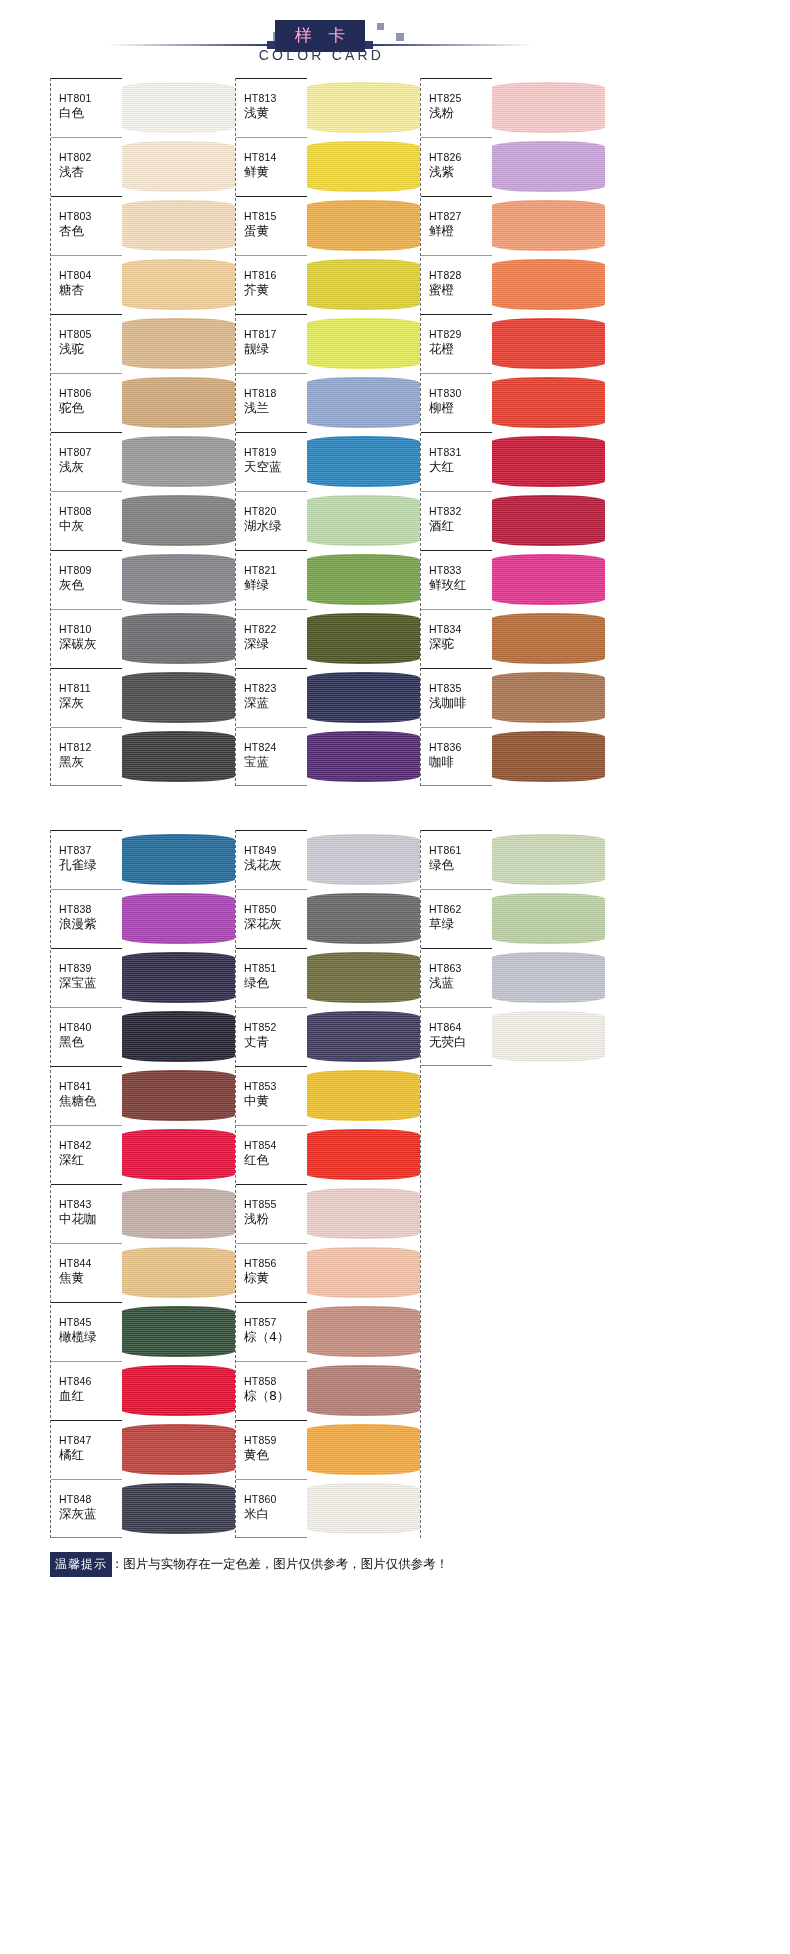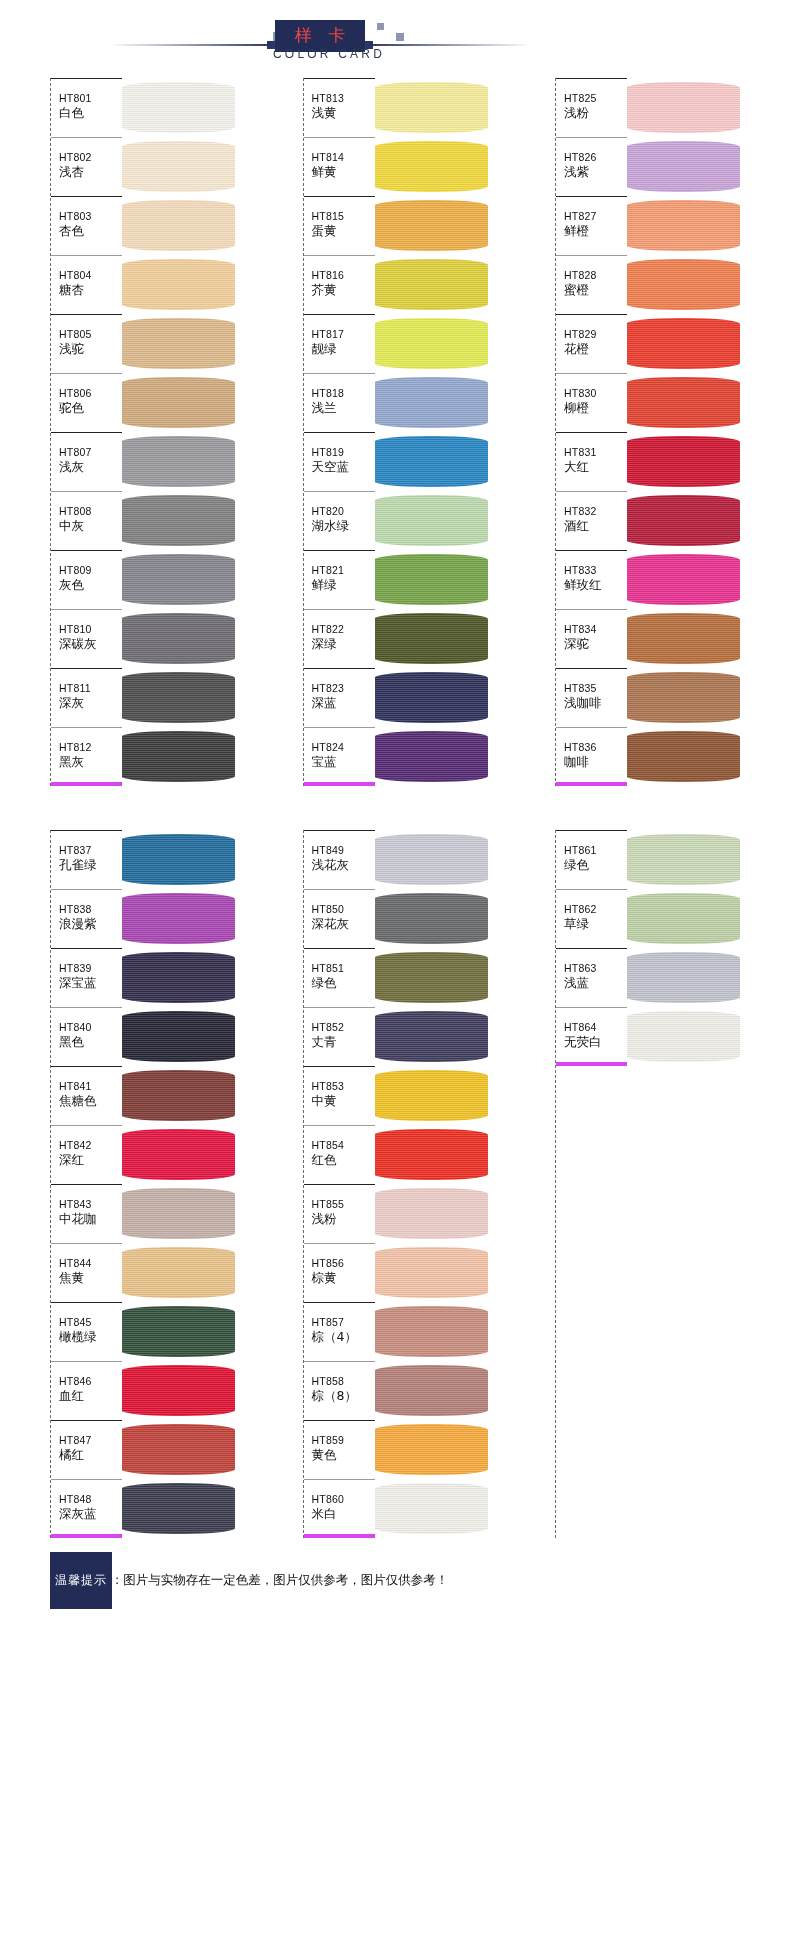--- a/index.html
+++ b/index.html
@@ -30,46 +30,45 @@
     background: #8f96b4;
   }
   .hdr-sq.dark { background: #2b3566; }
   .hdr-box {
     position: absolute;
     left: 275px;
     top: 20px;
     width: 90px;
     height: 32px;
     background: #232c57;
-    color: #ef4444;
+    color: #f9a8d4;
     font-size: 17px;
     letter-spacing: 6px;
     text-align: center;
     line-height: 32px;
     text-indent: 6px;
   }
   .hdr-sub {
     position: absolute;
     left: 255px;
     top: 47px;
     width: 130px;
-    text-align: right;
-    font-size: 12px;
+    text-align: center;
+    font-size: 14px;
     letter-spacing: 3.2px;
     color: #333a52;
     text-indent: 3px;
   }
 
   
   .section {
     position: relative;
     width: 790px;
     padding: 0 50px;
     display: flex;
-    justify-content: space-between;
   }
   .col {
     display: flex;
     width: 185px;
     position: relative;
   }
   .labels {
     width: 72px;
     border-left: 1px dashed #6b6b6b;
     flex: 0 0 72px;
@@ -83,21 +82,21 @@
     margin-left: -1px;
   }
   .lbl {
     height: 59px;
     border-top: 1px solid #222;
     padding: 12px 0 0 8px;
     background: #ffffff;
     position: relative;
   }
   .lbl.alt { border-top: 1px solid #9b9b9b; }
-  .lbl:last-child { border-bottom: 4px solid #d946ef; }
+  .lbl:last-child { border-bottom: 1px solid #d946ef; }
   .lbl .code {
     font-size: 10.5px;
     color: #111;
     line-height: 14px;
     letter-spacing: 0.2px;
     font-family: "Liberation Sans", sans-serif;
   }
   .lbl .cname {
     font-size: 12.5px;
     color: #111;
@@ -135,21 +134,21 @@
     position: relative;
     width: 790px;
     padding: 14px 50px 0 50px;
     display: flex;
     align-items: center;
   }
   .footer .tipbox {
     background: #232c57;
     color: #fff;
     font-size: 12px;
-    padding: 20px 5px;
+    padding: 4px 5px;
     letter-spacing: 1px;
     font-family: "DejaVu Sans", sans-serif;
     white-space: nowrap;
   }
   .footer .tiptext {
     font-size: 12.5px;
     color: #111;
     margin-left: 3px;
     font-family: "DejaVu Sans", sans-serif;
     white-space: nowrap;

